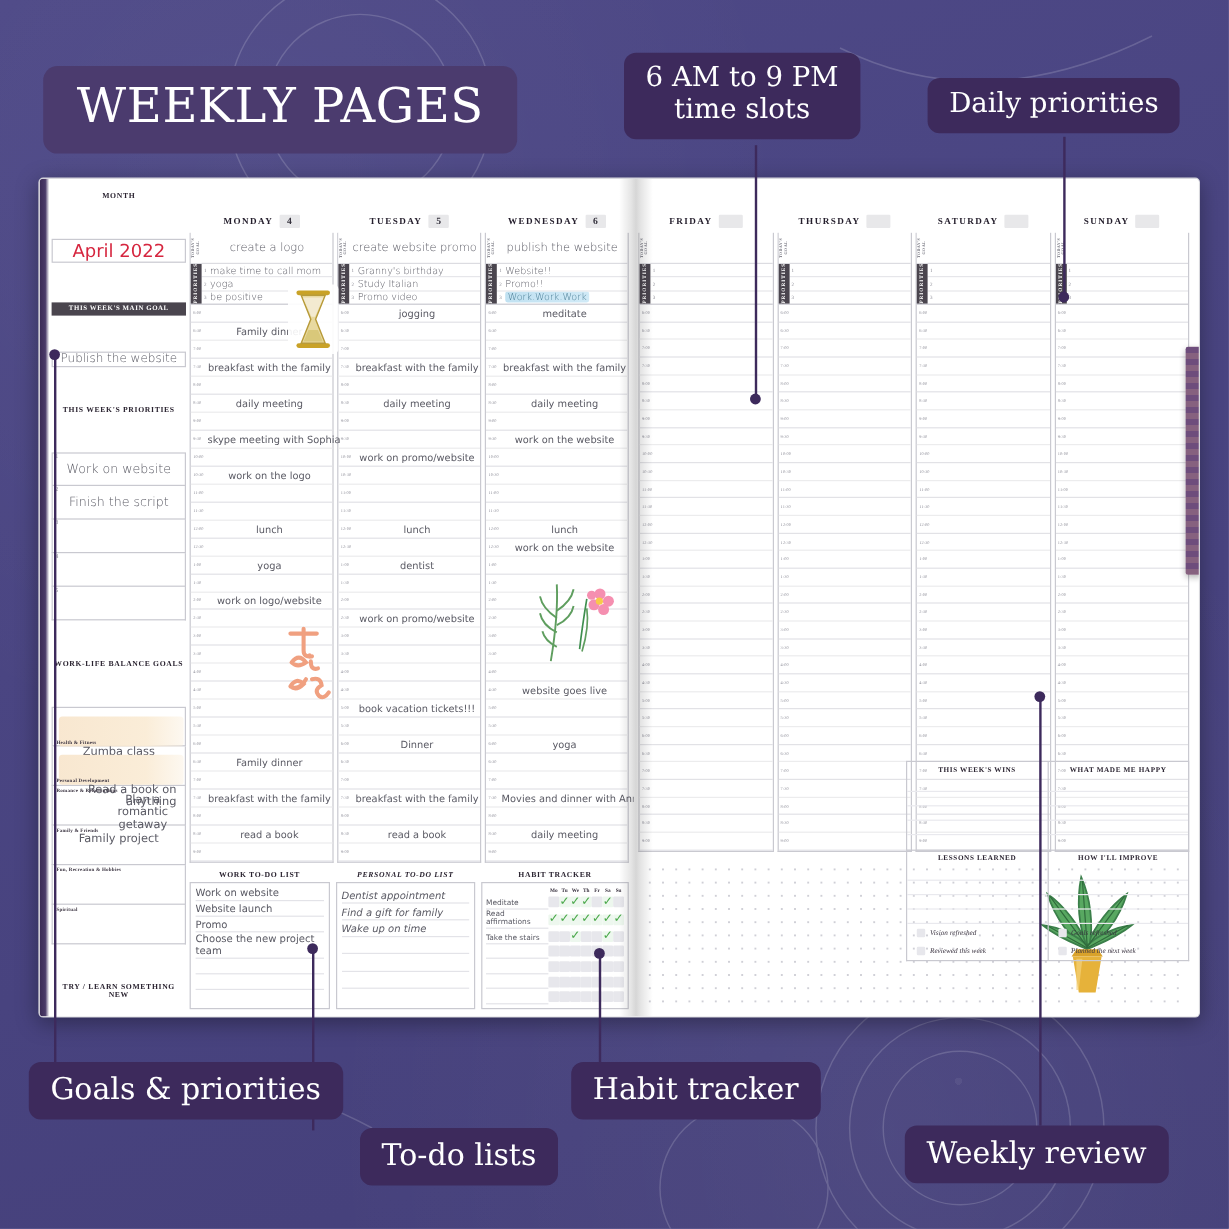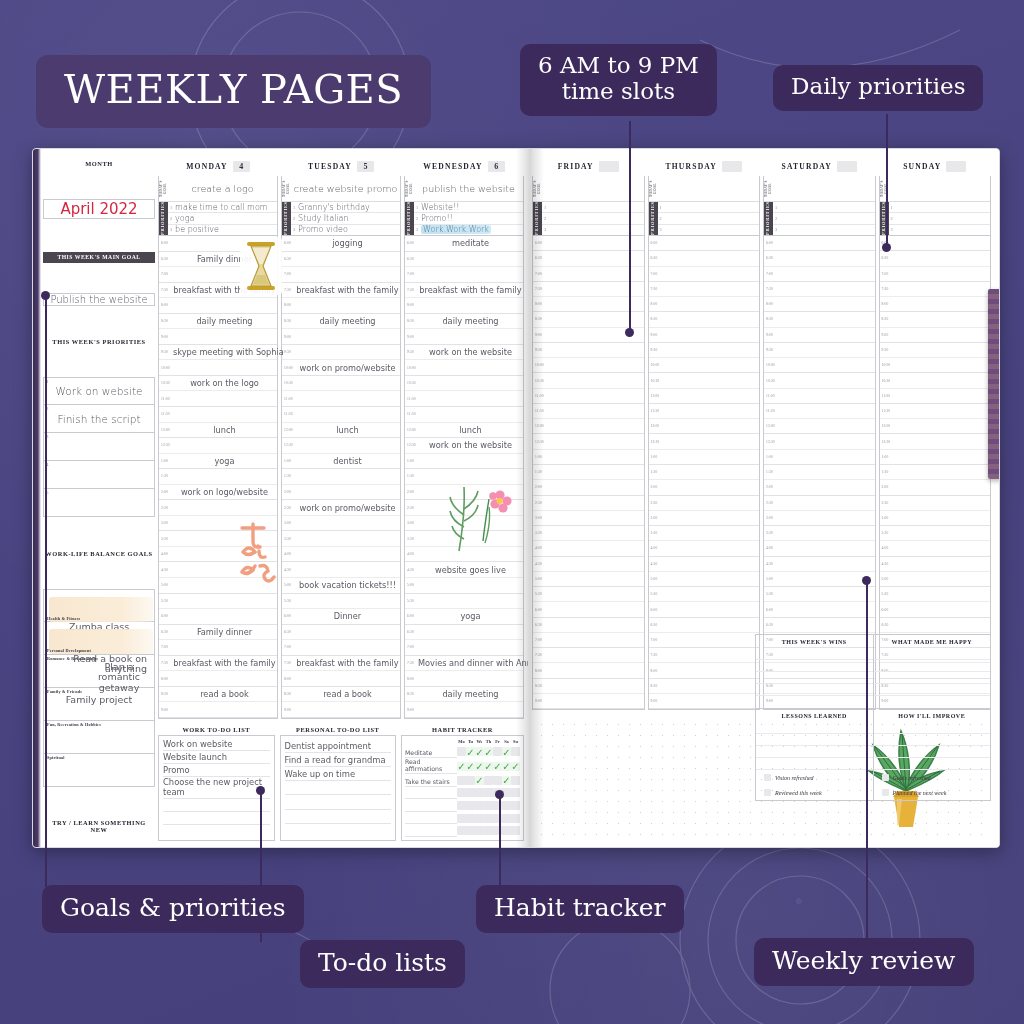--- a/index.html
+++ b/index.html
@@ -89,21 +89,21 @@
   }
   .hand {
     font-family: "DejaVu Sans", sans-serif;
     color: #5a5a64; font-weight: 300;
   }
 
   
   #left-grid { display: flex; height: 100%; gap: 3px; }
   #col-left { width: 112px; display: flex; flex-direction: column; gap: 30px; }
   #days-left { flex: 1; display: flex; gap: 3px; }
-  .daycol { flex: 1; display: flex; flex-direction: column; min-width: 0; }
+  .daycol { flex: 1; display: flex; flex-direction: column; min-width: 0; margin-top: 18px; }
 
   .day-head {
     text-align: center; font-size: 7.6px; letter-spacing: 1.2px;
     font-weight: 700; color: #241e2c; padding: 4px 0 4px;
     display: flex; align-items: center; justify-content: center; gap: 5px;
   }
   .day-num {
     background: #e8e8ea; min-width: 17px; height: 11px; line-height: 11px;
     font-size: 8px; letter-spacing: 0; font-weight: 600; color: #33303b;
     border-radius: 1px; display:inline-block;
@@ -260,21 +260,21 @@
 
 <div class="callout" style="left:520px; top:44px; font-size:23px;">6 AM to 9 PM
 time slots</div>
 <div class="leader v" style="left:629px; top:121px; height:212px;"></div>
 <div class="dot" style="left:625px; top:328px;"></div>
 
 <div class="callout" style="left:773px; top:65px; font-size:23px;">Daily priorities</div>
 <div class="leader v" style="left:886px; top:114px; height:134px;"></div>
 <div class="dot" style="left:882px; top:243px;"></div>
 
-<div class="callout" style="left:42px; top:885px; font-size:25px;">Goals &amp; priorities</div>
+<div class="callout" style="left:24px; top:885px; font-size:25px;">Goals &amp; priorities</div>
 <div class="leader v" style="left:45px; top:295px; height:592px;"></div>
 <div class="dot" style="left:41px; top:291px;"></div>
 
 <div class="callout" style="left:300px; top:940px; font-size:25px;">To-do lists</div>
 <div class="leader v" style="left:260px; top:790px; height:152px;"></div>
 <div class="dot" style="left:256px; top:786px;"></div>
 
 <div class="callout" style="left:476px; top:885px; font-size:25px;">Habit tracker</div>
 <div class="leader v" style="left:499px; top:795px; height:92px;"></div>
 <div class="dot" style="left:495px; top:790px;"></div>
@@ -849,25 +849,25 @@
             <div class="todo-box" id="work-todo-list">
                 <div class="todo-line">Work on website</div>
                 <div class="todo-line">Website launch</div>
                 <div class="todo-line">Promo</div>
                 <div class="todo-line">Choose the new project team</div>
                 <div class="todo-line"></div>
                 <div class="todo-line"></div>
                 <div class="todo-line"></div>
               </div>
           </div>
-          <div class="bs-col" style="width:155px;">
+          <div class="bs-col" style="width:155px;font-style:italic;">
             <div class="sec-title">PERSONAL TO-DO LIST</div>
             <div class="todo-box" id="personal-todo-list">
                 <div class="todo-line">Dentist appointment</div>
-                <div class="todo-line">Find a read for grandma</div>
+                <div class="todo-line">Find a gift for family</div>
                 <div class="todo-line">Wake up on time</div>
                 <div class="todo-line"></div>
                 <div class="todo-line"></div>
                 <div class="todo-line"></div>
                 <div class="todo-line"></div>
               </div>
           </div>
           <div class="bs-col" style="flex:1;">
             <div class="sec-title">HABIT TRACKER</div>
             <div id="habit-box">

